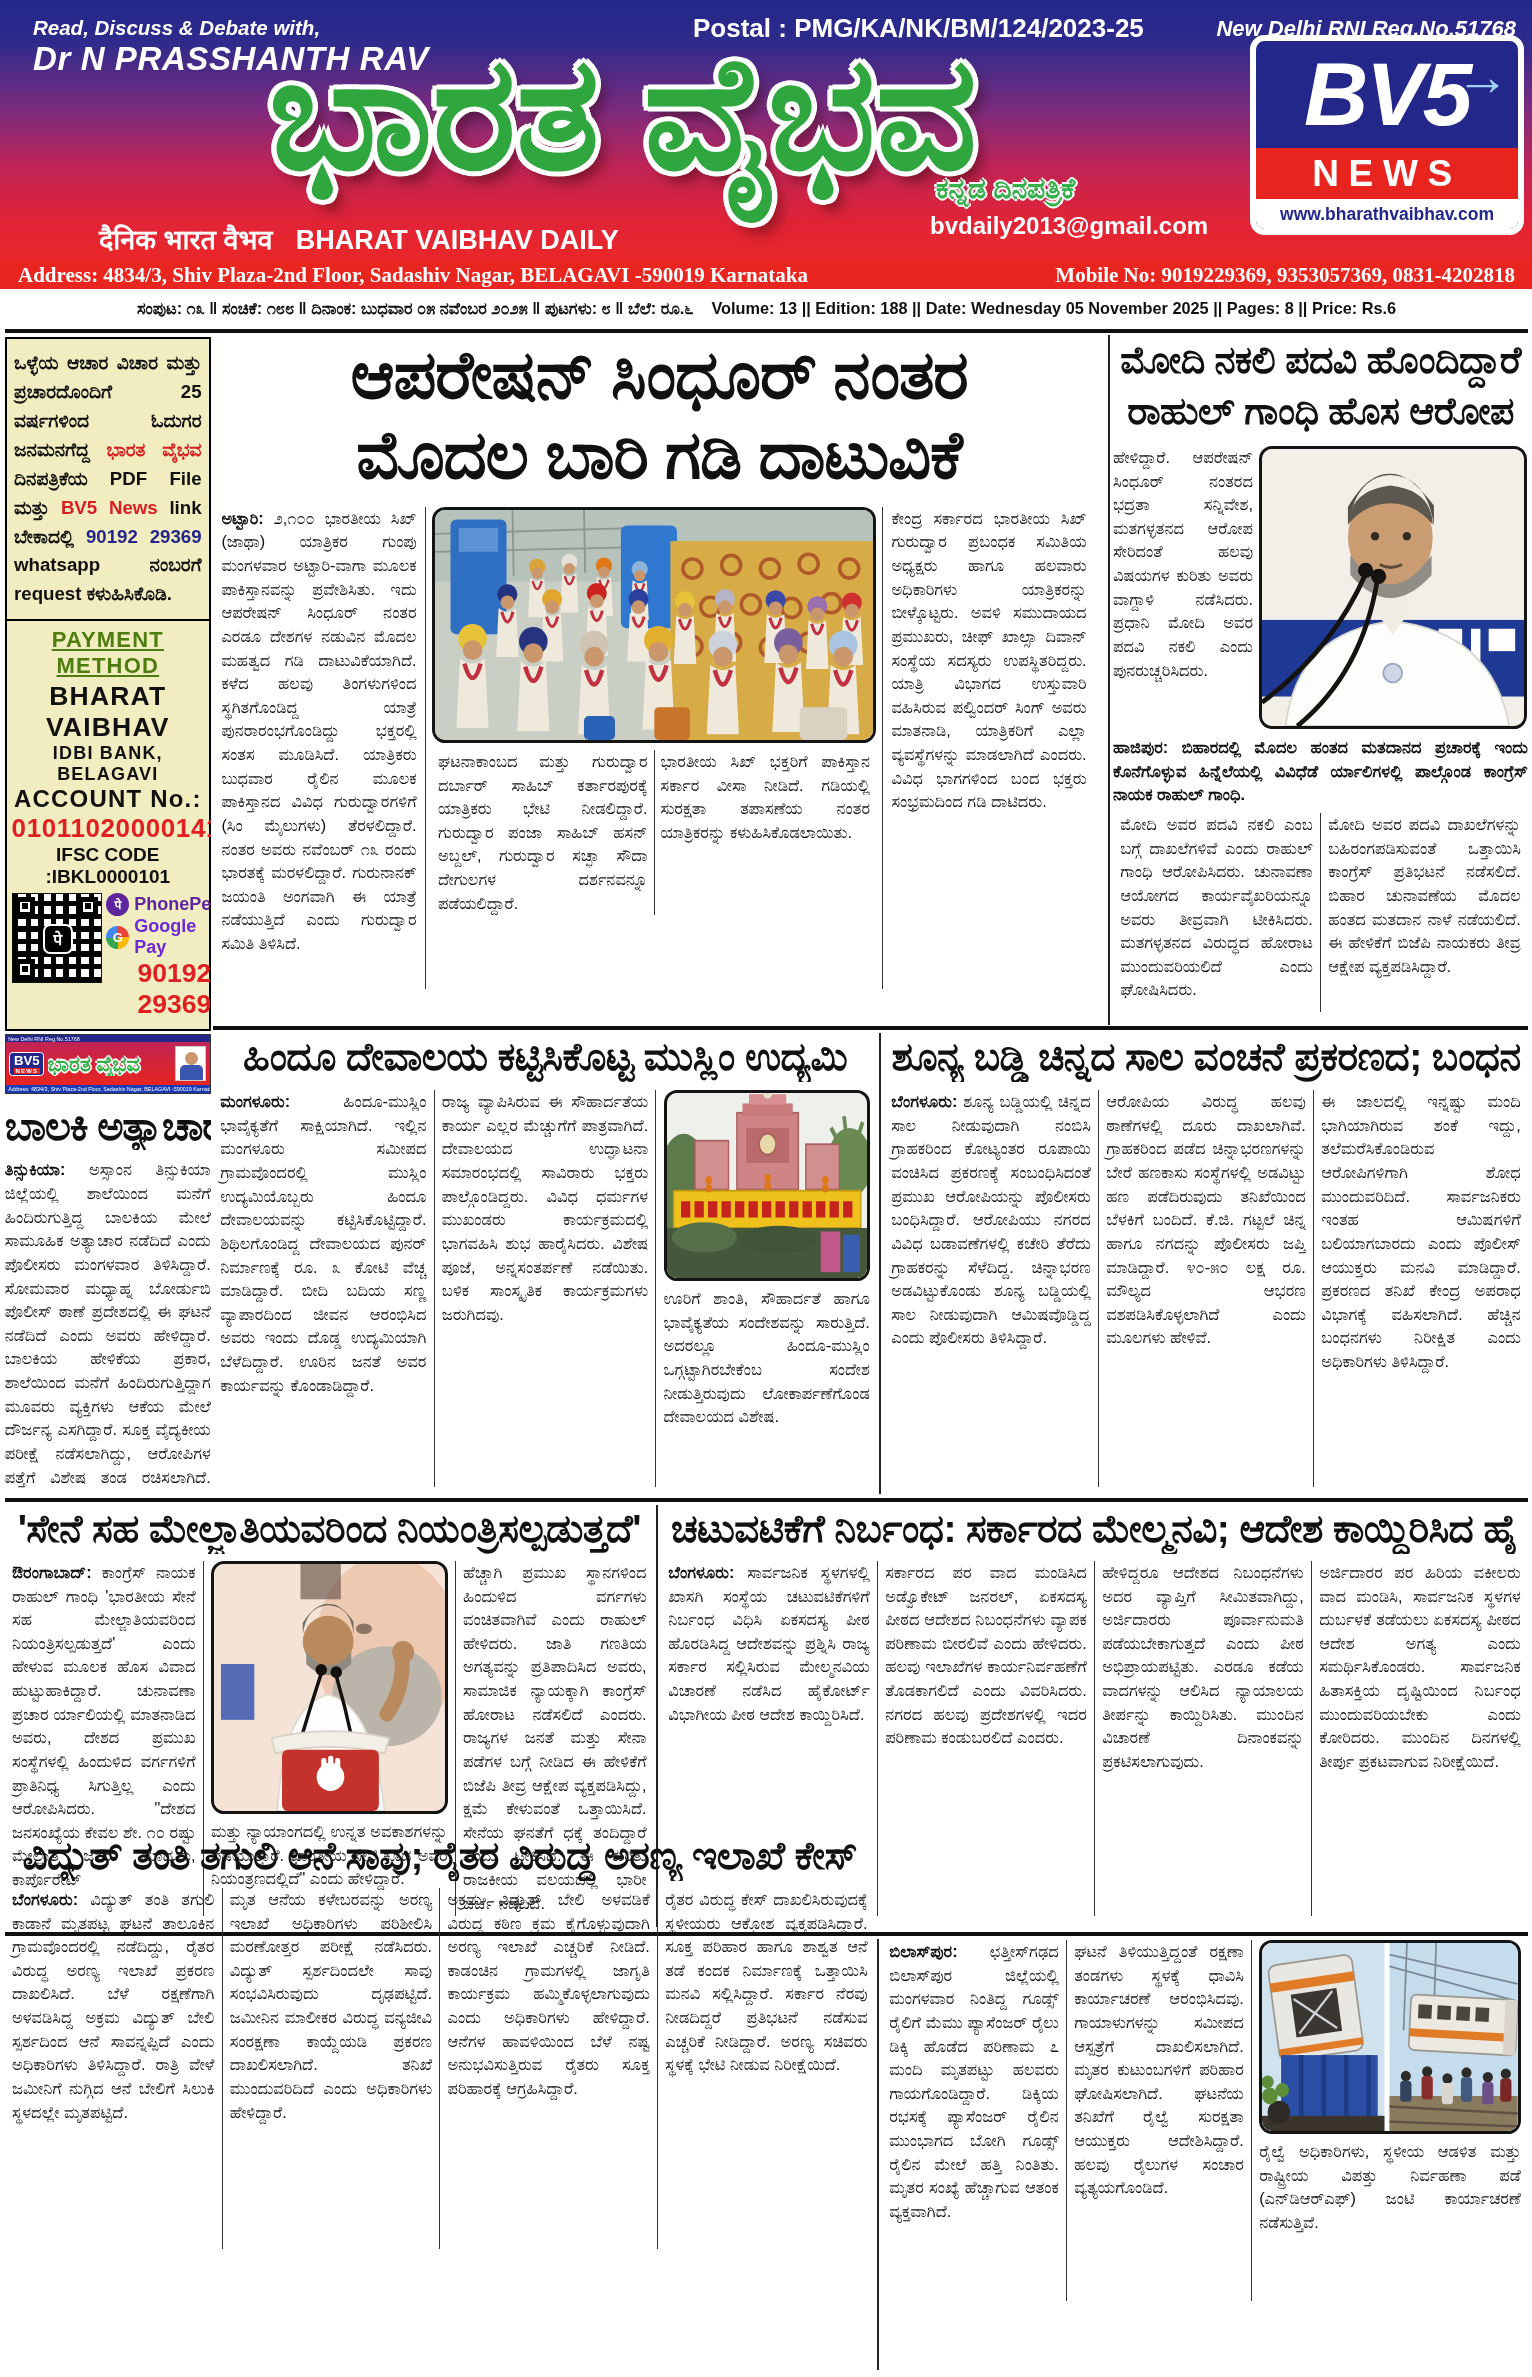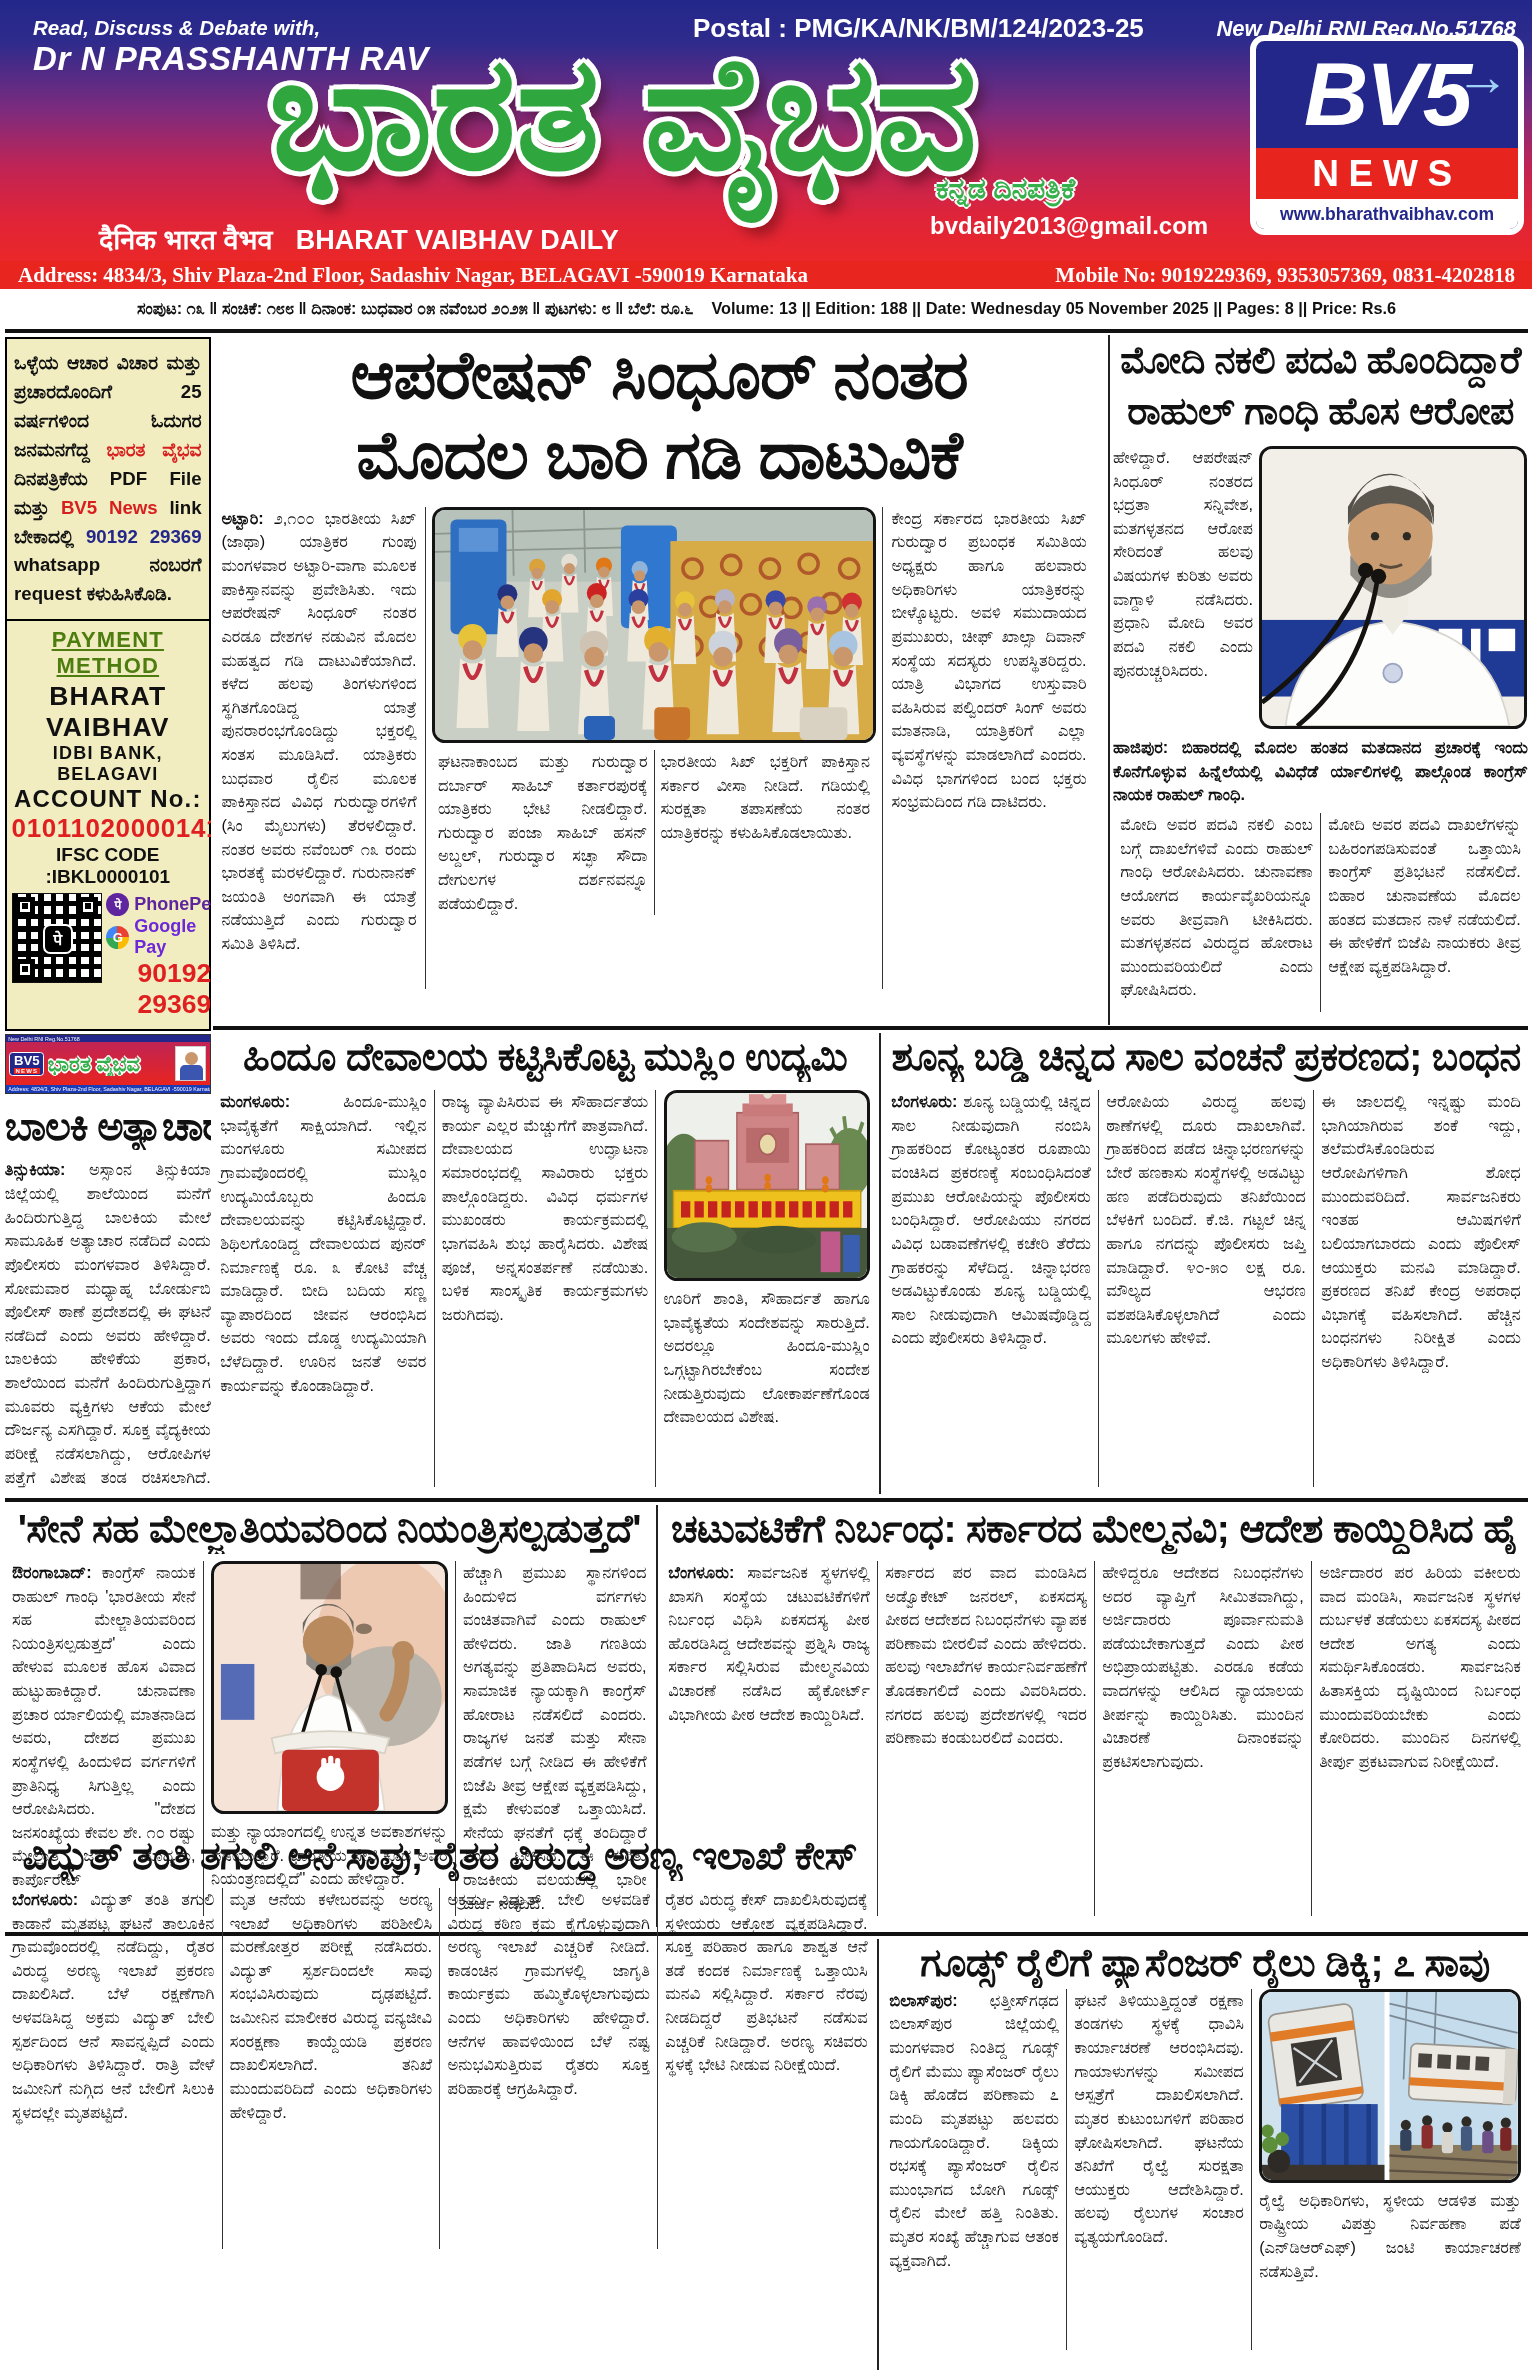--- a/index.html
+++ b/index.html
@@ -515,21 +515,20 @@
       </div>
       <div class="c body-txt">ಮೃತ ಆನೆಯ ಕಳೇಬರವನ್ನು ಅರಣ್ಯ ಇಲಾಖೆ ಅಧಿಕಾರಿಗಳು ಪರಿಶೀಲಿಸಿ ಮರಣೋತ್ತರ ಪರೀಕ್ಷೆ ನಡೆಸಿದರು. ವಿದ್ಯುತ್ ಸ್ಪರ್ಶದಿಂದಲೇ ಸಾವು ಸಂಭವಿಸಿರುವುದು ದೃಢಪಟ್ಟಿದೆ. ಜಮೀನಿನ ಮಾಲೀಕರ ವಿರುದ್ಧ ವನ್ಯಜೀವಿ ಸಂರಕ್ಷಣಾ ಕಾಯ್ದೆಯಡಿ ಪ್ರಕರಣ ದಾಖಲಿಸಲಾಗಿದೆ. ತನಿಖೆ ಮುಂದುವರಿದಿದೆ ಎಂದು ಅಧಿಕಾರಿಗಳು ಹೇಳಿದ್ದಾರೆ.</div>
       <div class="c body-txt">ಅಕ್ರಮ ವಿದ್ಯುತ್ ಬೇಲಿ ಅಳವಡಿಕೆ ವಿರುದ್ಧ ಕಠಿಣ ಕ್ರಮ ಕೈಗೊಳ್ಳುವುದಾಗಿ ಅರಣ್ಯ ಇಲಾಖೆ ಎಚ್ಚರಿಕೆ ನೀಡಿದೆ. ಕಾಡಂಚಿನ ಗ್ರಾಮಗಳಲ್ಲಿ ಜಾಗೃತಿ ಕಾರ್ಯಕ್ರಮ ಹಮ್ಮಿಕೊಳ್ಳಲಾಗುವುದು ಎಂದು ಅಧಿಕಾರಿಗಳು ಹೇಳಿದ್ದಾರೆ. ಆನೆಗಳ ಹಾವಳಿಯಿಂದ ಬೆಳೆ ನಷ್ಟ ಅನುಭವಿಸುತ್ತಿರುವ ರೈತರು ಸೂಕ್ತ ಪರಿಹಾರಕ್ಕೆ ಆಗ್ರಹಿಸಿದ್ದಾರೆ.</div>
       <div class="c body-txt">ರೈತರ ವಿರುದ್ಧ ಕೇಸ್ ದಾಖಲಿಸಿರುವುದಕ್ಕೆ ಸ್ಥಳೀಯರು ಆಕ್ರೋಶ ವ್ಯಕ್ತಪಡಿಸಿದ್ದಾರೆ. ಸೂಕ್ತ ಪರಿಹಾರ ಹಾಗೂ ಶಾಶ್ವತ ಆನೆ ತಡೆ ಕಂದಕ ನಿರ್ಮಾಣಕ್ಕೆ ಒತ್ತಾಯಿಸಿ ಮನವಿ ಸಲ್ಲಿಸಿದ್ದಾರೆ. ಸರ್ಕಾರ ನೆರವು ನೀಡದಿದ್ದರೆ ಪ್ರತಿಭಟನೆ ನಡೆಸುವ ಎಚ್ಚರಿಕೆ ನೀಡಿದ್ದಾರೆ. ಅರಣ್ಯ ಸಚಿವರು ಸ್ಥಳಕ್ಕೆ ಭೇಟಿ ನೀಡುವ ನಿರೀಕ್ಷೆಯಿದೆ.</div>
     </div>
   </article>
 
   <div class="vline vline-bot"></div>
 
   <article class="train-art">
-    <h2 class="sec-h">ಗೂಡ್ಸ್ ರೈಲಿಗೆ ಪ್ಯಾಸೆಂಜರ್ ರೈಲು ಡಿಕ್ಕಿ; ೭ ಸಾವು</h2>
     <div class="train-cols">
       <div class="c body-txt">
         <b>ಬಿಲಾಸ್‌ಪುರ:</b>
         <span>ಛತ್ತೀಸ್‌ಗಢದ ಬಿಲಾಸ್‌ಪುರ ಜಿಲ್ಲೆಯಲ್ಲಿ ಮಂಗಳವಾರ ನಿಂತಿದ್ದ ಗೂಡ್ಸ್ ರೈಲಿಗೆ ಮೆಮು ಪ್ಯಾಸೆಂಜರ್ ರೈಲು ಡಿಕ್ಕಿ ಹೊಡೆದ ಪರಿಣಾಮ ೭ ಮಂದಿ ಮೃತಪಟ್ಟು ಹಲವರು ಗಾಯಗೊಂಡಿದ್ದಾರೆ. ಡಿಕ್ಕಿಯ ರಭಸಕ್ಕೆ ಪ್ಯಾಸೆಂಜರ್ ರೈಲಿನ ಮುಂಭಾಗದ ಬೋಗಿ ಗೂಡ್ಸ್ ರೈಲಿನ ಮೇಲೆ ಹತ್ತಿ ನಿಂತಿತು. ಮೃತರ ಸಂಖ್ಯೆ ಹೆಚ್ಚಾಗುವ ಆತಂಕ ವ್ಯಕ್ತವಾಗಿದೆ.</span>
       </div>
       <div class="c body-txt">ಘಟನೆ ತಿಳಿಯುತ್ತಿದ್ದಂತೆ ರಕ್ಷಣಾ ತಂಡಗಳು ಸ್ಥಳಕ್ಕೆ ಧಾವಿಸಿ ಕಾರ್ಯಾಚರಣೆ ಆರಂಭಿಸಿದವು. ಗಾಯಾಳುಗಳನ್ನು ಸಮೀಪದ ಆಸ್ಪತ್ರೆಗೆ ದಾಖಲಿಸಲಾಗಿದೆ. ಮೃತರ ಕುಟುಂಬಗಳಿಗೆ ಪರಿಹಾರ ಘೋಷಿಸಲಾಗಿದೆ. ಘಟನೆಯ ತನಿಖೆಗೆ ರೈಲ್ವೆ ಸುರಕ್ಷತಾ ಆಯುಕ್ತರು ಆದೇಶಿಸಿದ್ದಾರೆ. ಹಲವು ರೈಲುಗಳ ಸಂಚಾರ ವ್ಯತ್ಯಯಗೊಂಡಿದೆ.</div>
       <div class="c cp">
         <div class="photo-frame">
           <svg viewBox="0 0 455 322" preserveAspectRatio="none">
             <rect width="455" height="322" fill="#fff"></rect>

